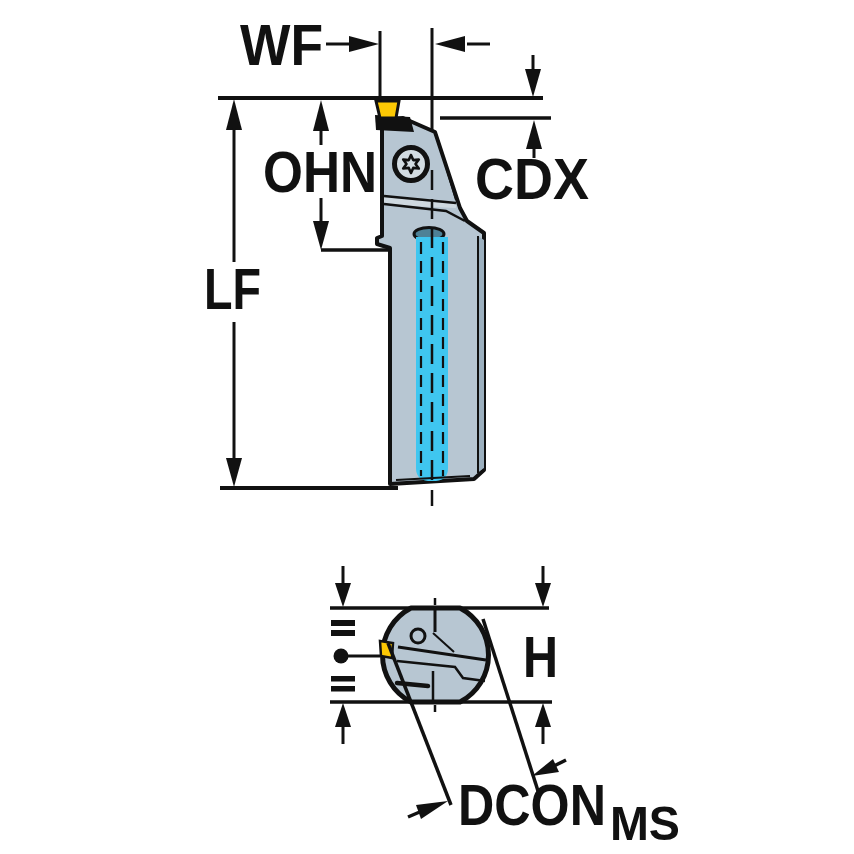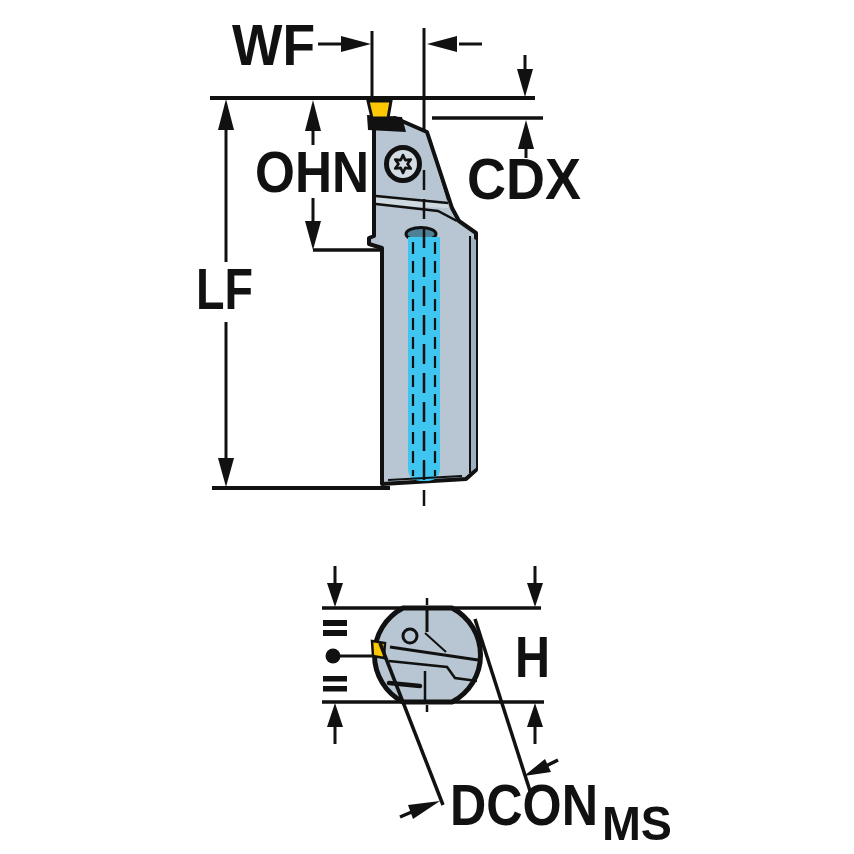--- a/index.html
+++ b/index.html
@@ -1,21 +1,21 @@
 <!DOCTYPE html>
 <html style="--background: #ffffff; --outline: #111111; --body_fill: #b7c6d2; --body_light: #cfd9e0; --body_shade: #9cb0bf; --insert_yellow: #fcc804; --coolant_cyan: #3fc6f0; --bore_fill: #4e8196; --screw_face: #d3dce2;"><head>
 <meta charset="utf-8">
 <style>
   :root{
     --background:#ffffff; --outline:#111111; --body_fill:#b7c6d2;
     --body_light:#cfd9e0; --body_shade:#9cb0bf; --insert_yellow:#fcc804;
     --coolant_cyan:#3fc6f0; --bore_fill:#4e8196; --screw_face:#d3dce2;
   }
   html,body{margin:0;padding:0;background:var(--background);}
-  .canvas{width:698px;height:854px;background:var(--background);position:relative;overflow:hidden;}
+  .canvas{width:698px;height:854px;background:var(--background);position:relative;overflow:hidden;margin-left:8px;}
   svg{display:block;}
   .ln{stroke:var(--outline);fill:none;}
   .ar{fill:var(--outline);stroke:none;}
   .body{fill:var(--body_fill);stroke:var(--outline);}
   .lightband{fill:var(--body_light);stroke:none;}
   .shade{fill:var(--body_shade);stroke:none;}
   .ins{fill:var(--insert_yellow);stroke:var(--outline);}
   .cool{fill:var(--coolant_cyan);stroke:none;}
   .bore{fill:var(--bore_fill);stroke:var(--outline);}
   .screw{fill:var(--screw_face);stroke:var(--outline);}

